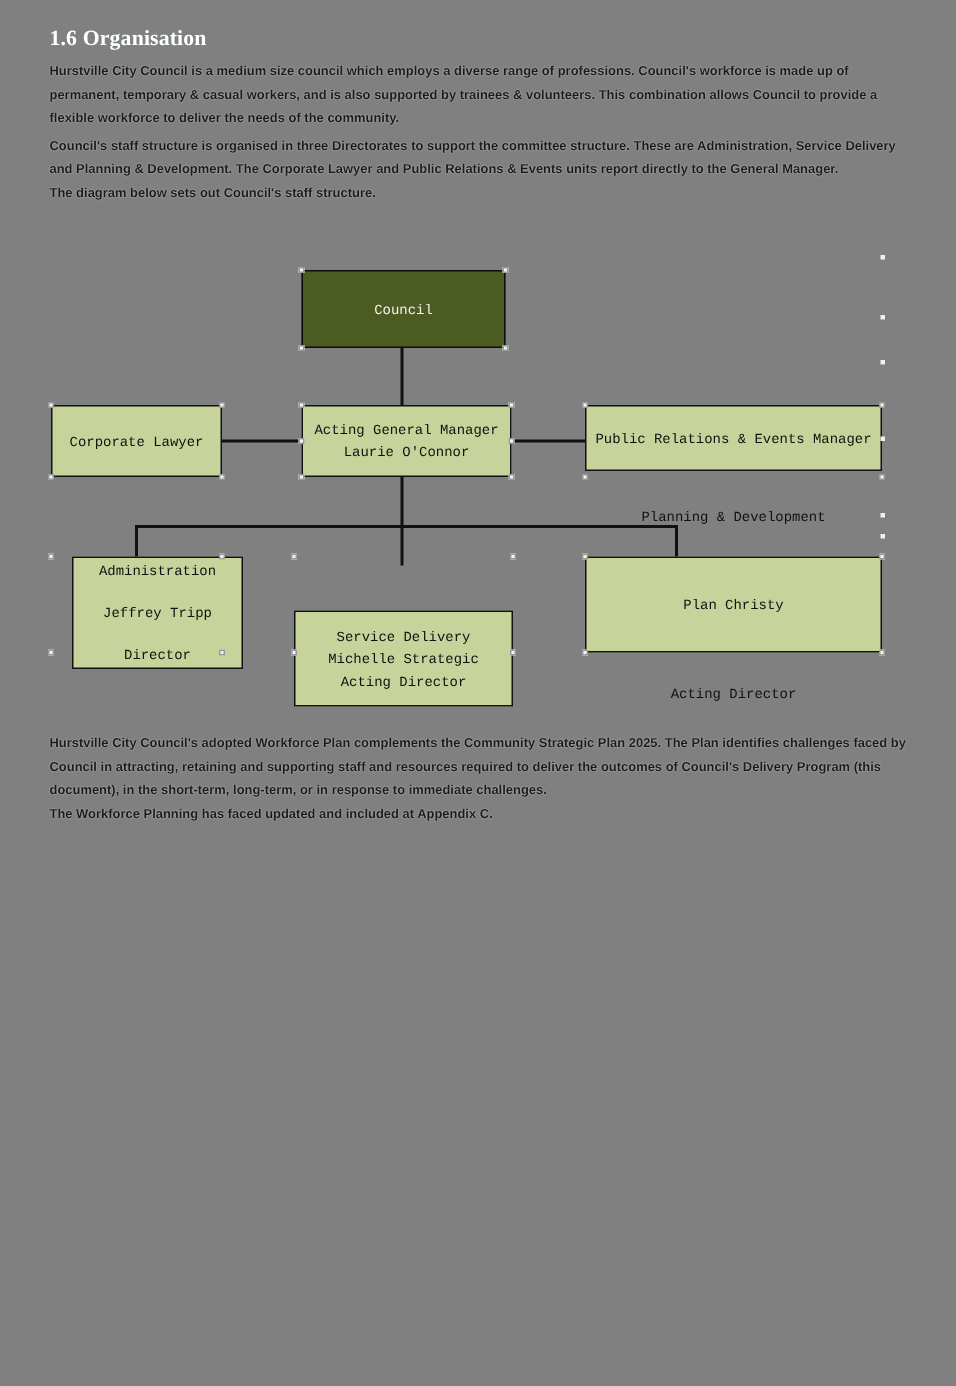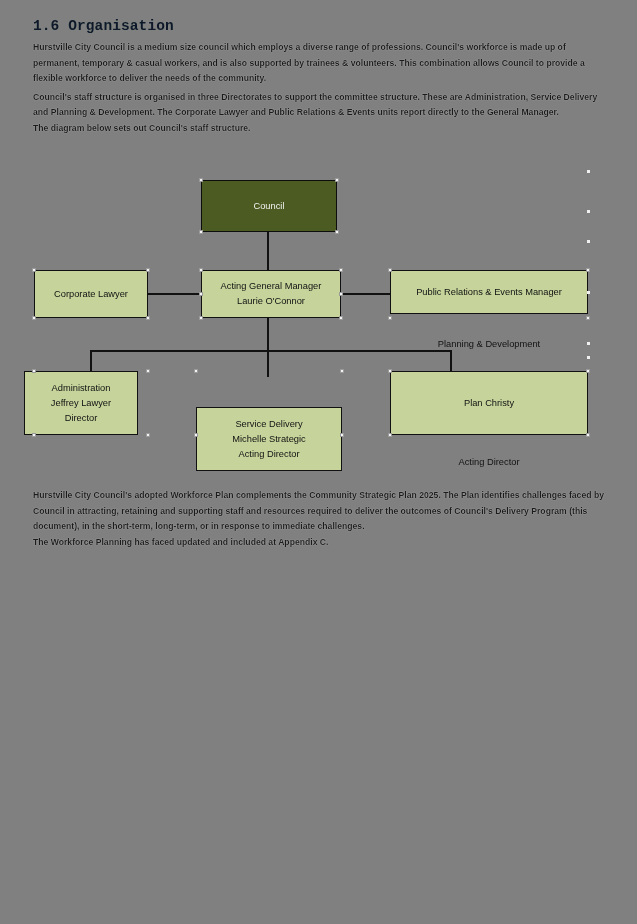--- a/index.html
+++ b/index.html
@@ -18,24 +18,24 @@
 
   
   #doc-body {
     position: absolute;
     left: 33px;
     top: 18px;
     width: 572px;
   }
 
   .heading {
-    font-family: Liberation Mono, monospace;
+    font-family: Liberation Serif, serif;
     font-size: 14.5px;
     font-weight: bold;
-    color: #0f172a;
+    color: #ffffff;
     letter-spacing: 0.1px;
     margin: 0 0 6px 0;
     line-height: 16px;
     text-shadow: 0 0 1px rgba(120,160,120,0.55);
   }
 
   .para {
     font-family: "Liberation Sans", sans-serif;
     font-size: 8.6px;
     font-weight: bold;
@@ -59,21 +59,21 @@
 
   .node {
     position: absolute;
     box-sizing: border-box;
     border: 1.4px solid #111111;
     display: flex;
     flex-direction: column;
     align-items: center;
     justify-content: center;
     text-align: center;
-    font-family: Liberation Sans, sans-serif;
+    font-family: Liberation Mono, monospace;
     font-size: 9.3px;
     color: #111111;
     line-height: 15px;
     z-index: 3;
   }
   .node .line { display: block; white-space: nowrap; }
 
   .node.root {
     background: #4c5b22;
     color: #f2f2f0;
@@ -150,23 +150,23 @@
 
   <div class="node leaf" style="left:201px; top:110px; width:140px; height:48px;">
     <span class="line">Acting General Manager</span>
     <span class="line">Laurie O'Connor</span>
   </div>
 
   <div class="node leaf" style="left:390px; top:110px; width:198px; height:44px;">
     <span class="line">Public Relations &amp; Events Manager</span>
   </div>
 
-  <div class="node leaf" style="left:24px; top:211px; width:114px; height:64px;">
+  <div class="node leaf" style="left:48px; top:211px; width:114px; height:75px;gap:13px;">
     <span class="line">Administration</span>
-    <span class="line">Jeffrey Lawyer</span>
+    <span class="line">Jeffrey Tripp</span>
     <span class="line">Director</span>
   </div>
 
   <div class="node leaf" style="left:196px; top:211px; width:146px; height:64px;margin-top:36px;">
     <span class="line">Service Delivery</span>
     <span class="line">Michelle Strategic</span>
     <span class="line">Acting Director</span>
   </div>
 
   <div class="node leaf" style="left:390px; top:211px; width:198px; height:64px;gap:44px;">

